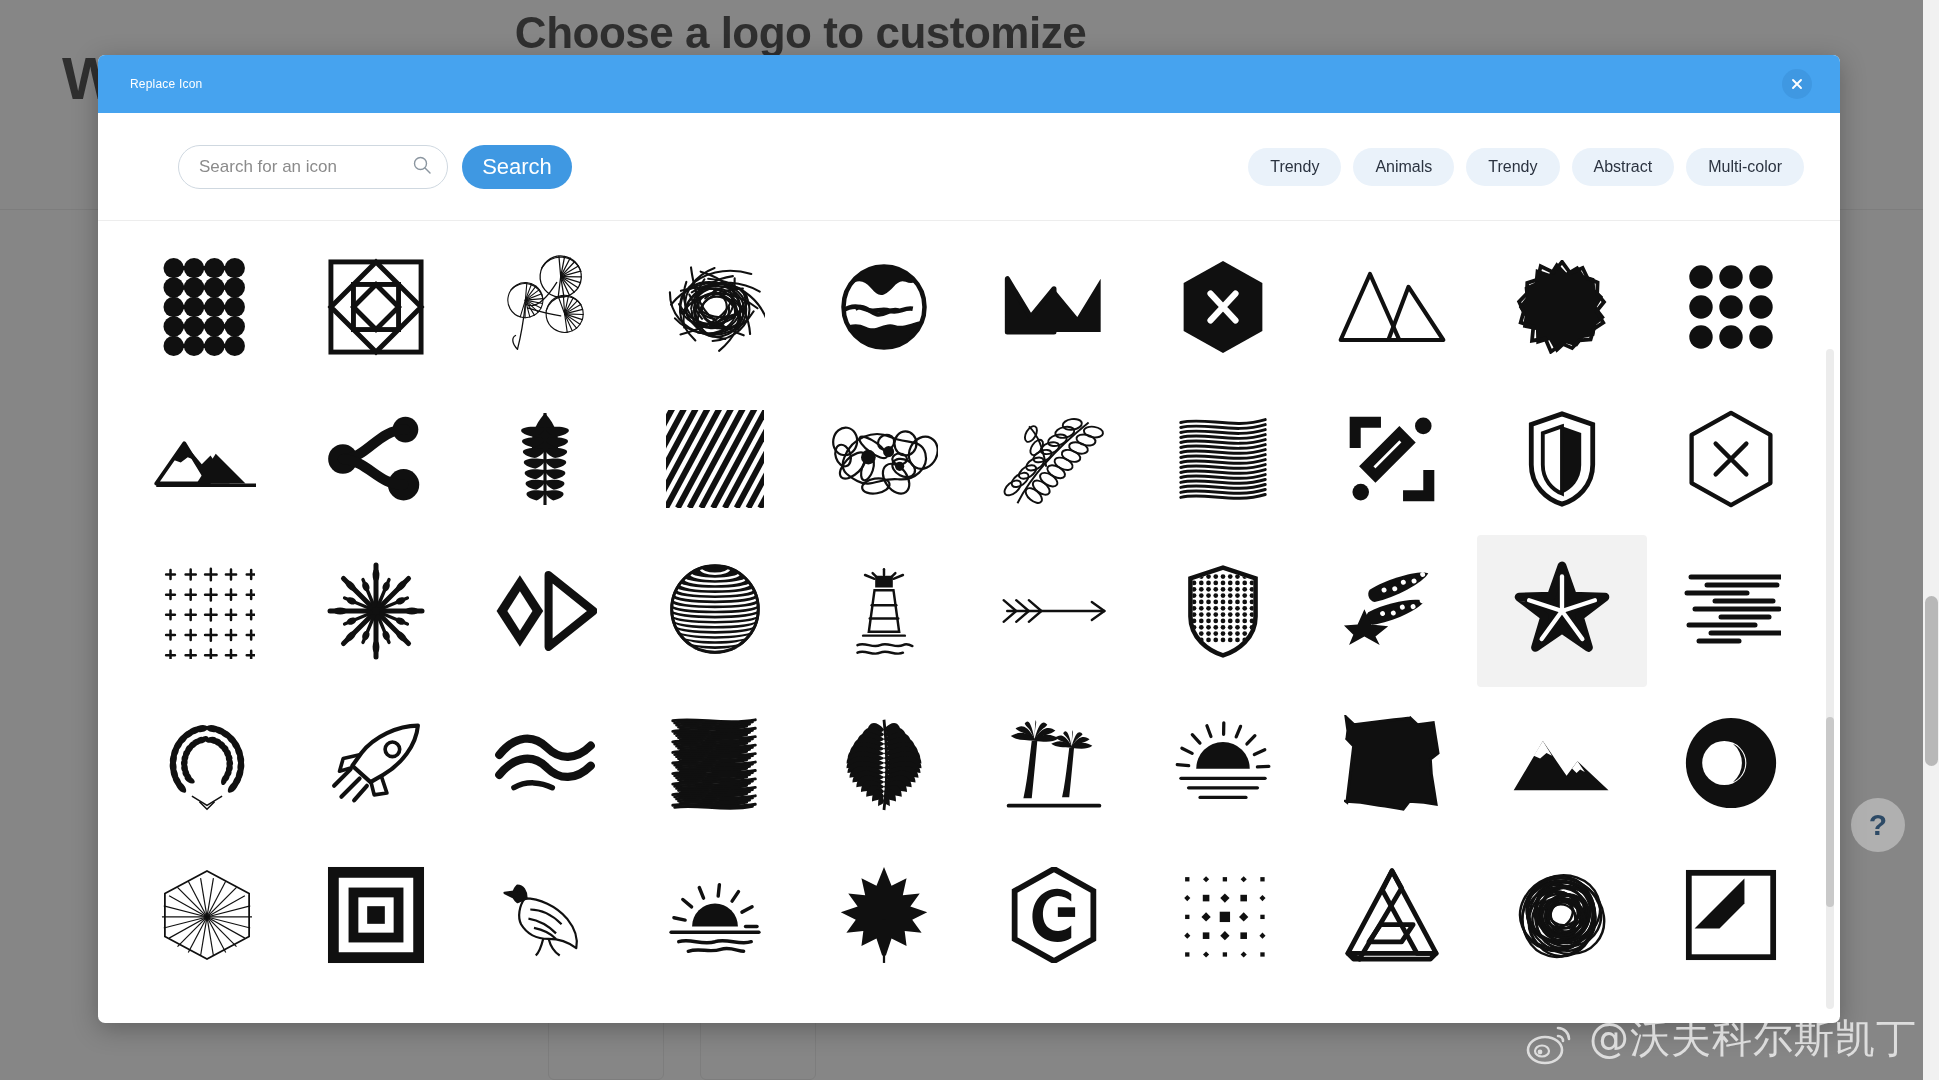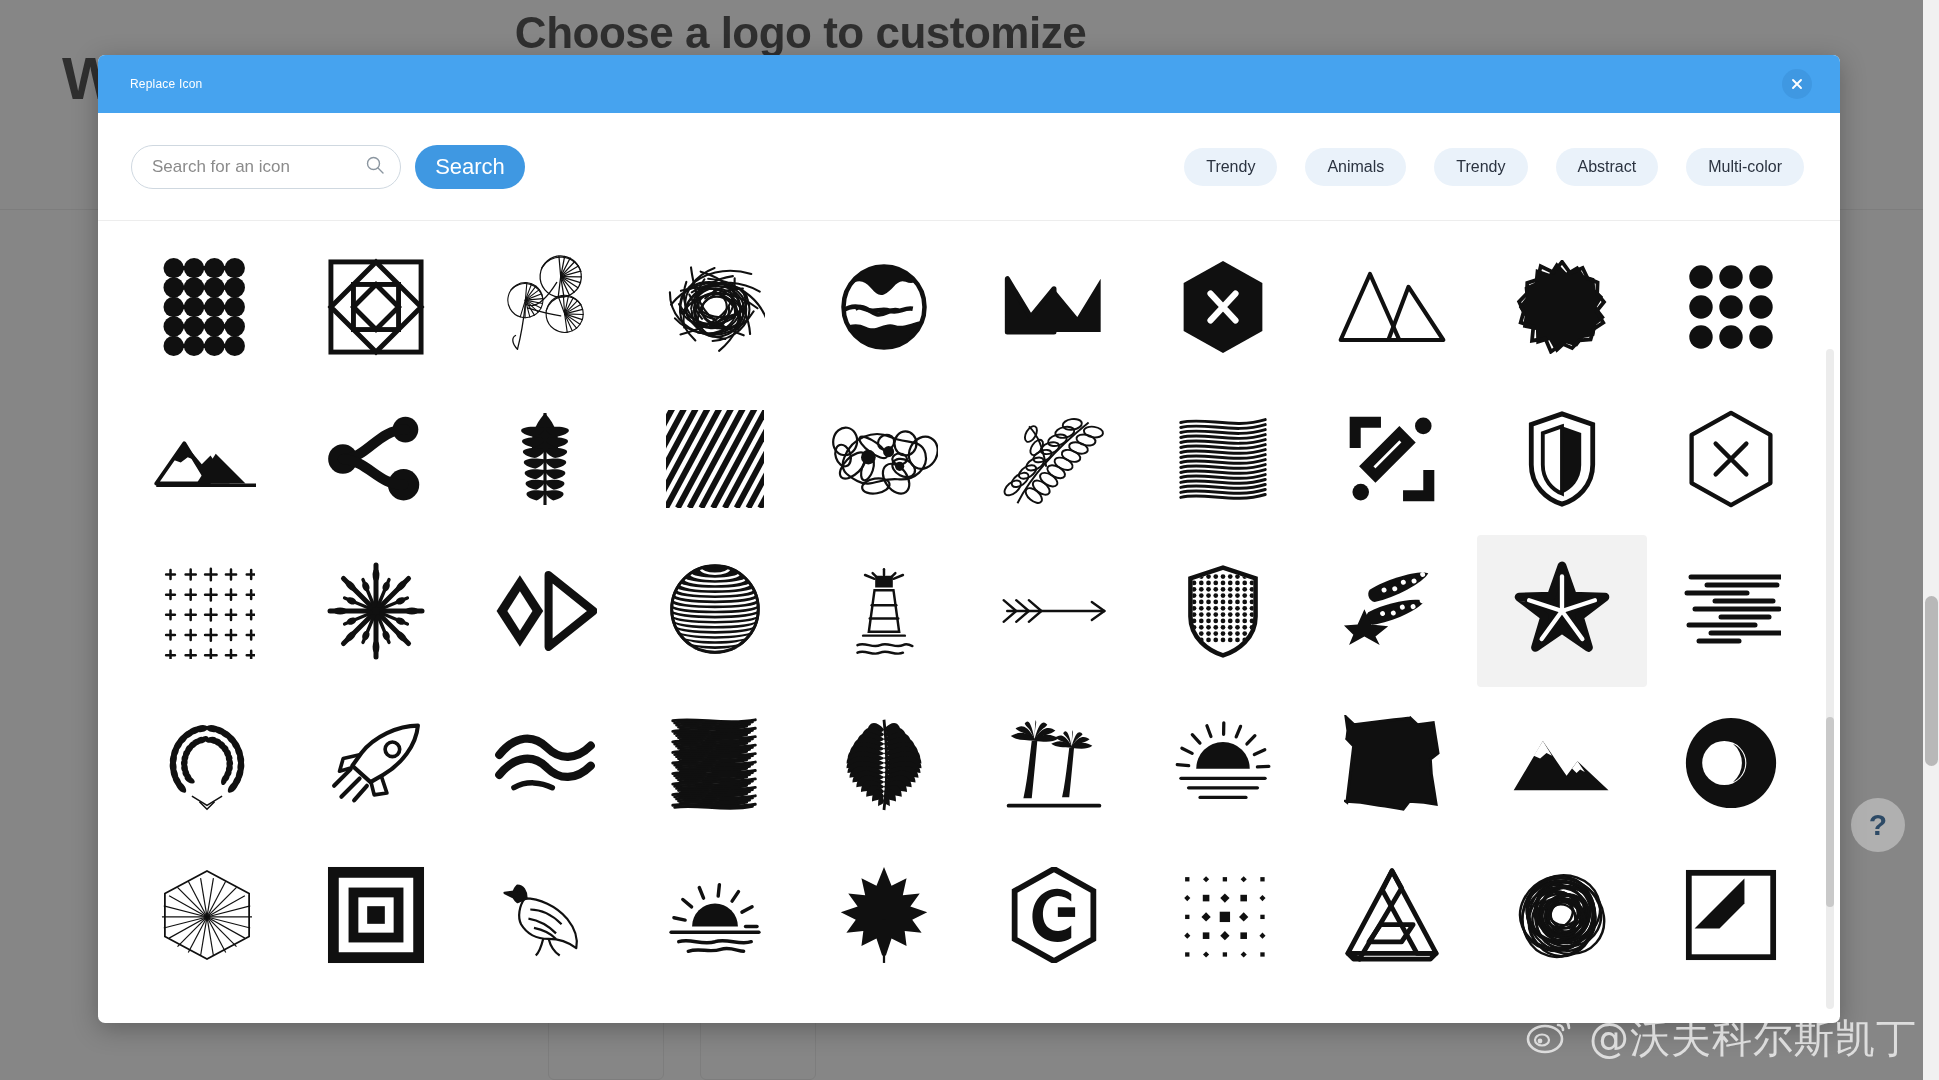--- a/index.html
+++ b/index.html
@@ -72,21 +72,21 @@
     display: flex; align-items: center; justify-content: center;
     cursor: pointer;
     border: none;
   }
   #close-btn svg { display: block; }
 
   
   #toolbar {
     height: 108px;
     display: flex; align-items: center;
-    padding: 0 36px 0 33px;
+    padding: 0 36px 0 80px;
     border-bottom: 1px solid #ededed;
     background: #ffffff;
   }
   #search-wrap {
     position: relative;
     width: 270px; height: 44px;
   }
   #search-input {
     width: 100%; height: 100%;
     border: 1px solid #cfd8e0;
@@ -110,21 +110,21 @@
     border: none;
     border-radius: 24px;
     background: #3f98e2;
     color: #ffffff;
     font-size: 22px;
     cursor: pointer;
     font-family: "Liberation Sans", sans-serif;
   }
   #chips {
     margin-left: auto;
-    display: flex; align-items: center; gap: 28px;
+    display: flex; align-items: center; gap: 12px;
   }
   .chip {
     height: 38px;
     padding: 0 22px;
     border: none;
     border-radius: 20px;
     background: #eaf2fa;
     color: #2b3340;
     font-size: 16px;
     cursor: pointer;
@@ -194,21 +194,21 @@
     color: #2d4a66;
     font-size: 30px; font-weight: bold;
     display: flex; align-items: center; justify-content: center;
     cursor: pointer;
   }
 
   
   #watermark {
     position: absolute;
     right: 22px; bottom: 14px;
-    display: flex; align-items: flex-start; gap: 12px;
+    display: flex; align-items: flex-end; gap: 12px;
     color: rgba(255,255,255,0.72);
     font-size: 40px;
     font-family: "DejaVu Sans", sans-serif;
     pointer-events: none;
     letter-spacing: 1px;
   }
   #watermark svg { display: block; opacity: 0.72; }
 </style>
 </head>
 <body>

